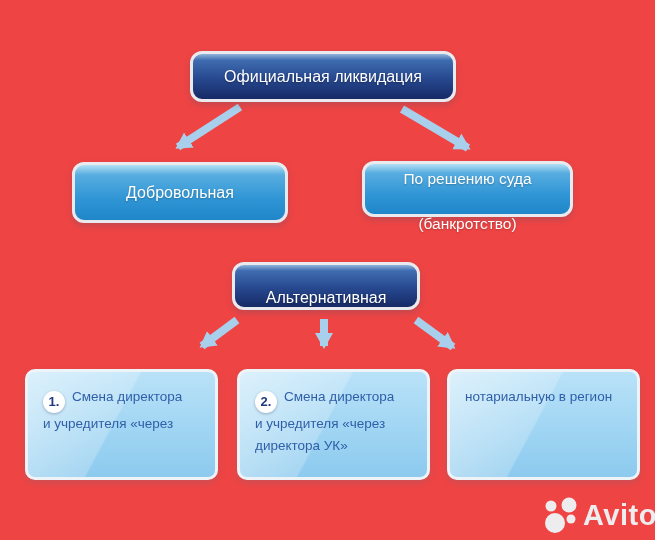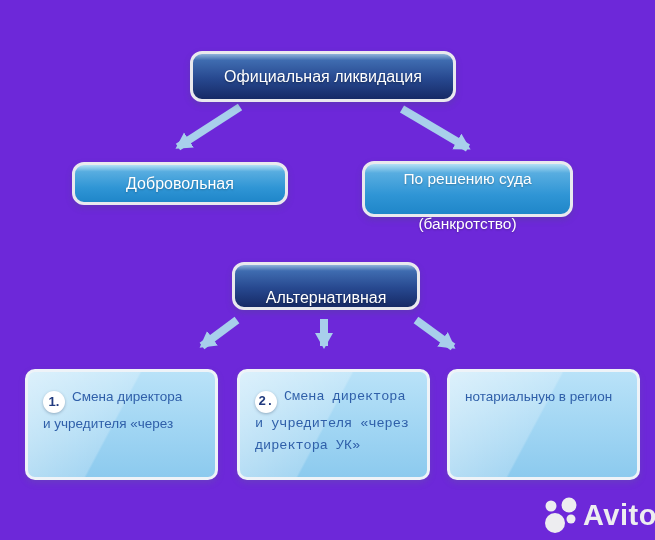--- a/index.html
+++ b/index.html
@@ -4,21 +4,21 @@
 <style>
   html, body { margin: 0; padding: 0; }
   body {
     font-family: "Liberation Sans", sans-serif;
     background: #ffffff;
   }
   .canvas {
     position: relative;
     width: 655px;
     height: 540px;
-    background: #6d28d9;
+    background: #ef4444;
     overflow: hidden;
   }
 
   
   .arrows {
     position: absolute;
     left: 0; top: 0;
     width: 655px; height: 540px;
     pointer-events: none;
   }
@@ -40,21 +40,21 @@
     background: linear-gradient(180deg, #8fb3da 0%, #3f6cb0 14%, #27488f 55%, #162a66 100%);
     font-size: 16px;
     text-shadow: 0 1px 2px rgba(0,0,0,0.35);
   }
   .node-mid {
     background: linear-gradient(180deg, #b3e0f4 0%, #58ade0 18%, #2f95d5 62%, #1f86c9 100%);
     font-size: 16px;
     text-shadow: 0 1px 2px rgba(0,0,0,0.25);
   }
   .node-root  { left: 190px; top: 51px;  width: 266px; height: 51px; }
-  .node-volun { left: 72px;  top: 162px; width: 216px; height: 43px; }
+  .node-volun { left: 72px;  top: 162px; width: 216px; height: 61px; }
   .node-court { left: 362px; top: 161px; width: 211px; height: 56px; font-size: 15.5px; line-height: 21px; }
   .node-alt   { left: 232px; top: 262px; width: 188px; height: 48px; align-items: flex-end; }
   .two-line span { display: block; margin-top: 24px; }
 
   
   .card {
     position: absolute;
     top: 369px;
     width: 193px;
     height: 111px;
@@ -64,21 +64,21 @@
     box-shadow: 0 3px 6px rgba(95, 115, 135, 0.25);
     background:
       linear-gradient(118deg, rgba(255,255,255,0.5) 0%, rgba(255,255,255,0.22) 46%, rgba(255,255,255,0) 47%),
       linear-gradient(180deg, #b9e2f8 0%, #a0d5f3 55%, #8ccaee 100%);
     color: #2f5fa9;
     font-size: 13.5px;
     line-height: 22px;
     padding: 14px 10px 0 15px;
   }
   .card-1 { left: 25px; }
-  .card-2 { left: 237px; font-family: Liberation Mono, monospace; }
+  .card-2 { left: 237px; }
   .card-3 { left: 447px; }
   .num-circle {
     display: inline-block;
     width: 22px; height: 22px;
     border-radius: 50%;
     background: #ffffff;
     box-shadow: 0 1px 3px rgba(40,60,90,0.35);
     color: #203a7e;
     font-weight: bold;
     font-size: 13px;

